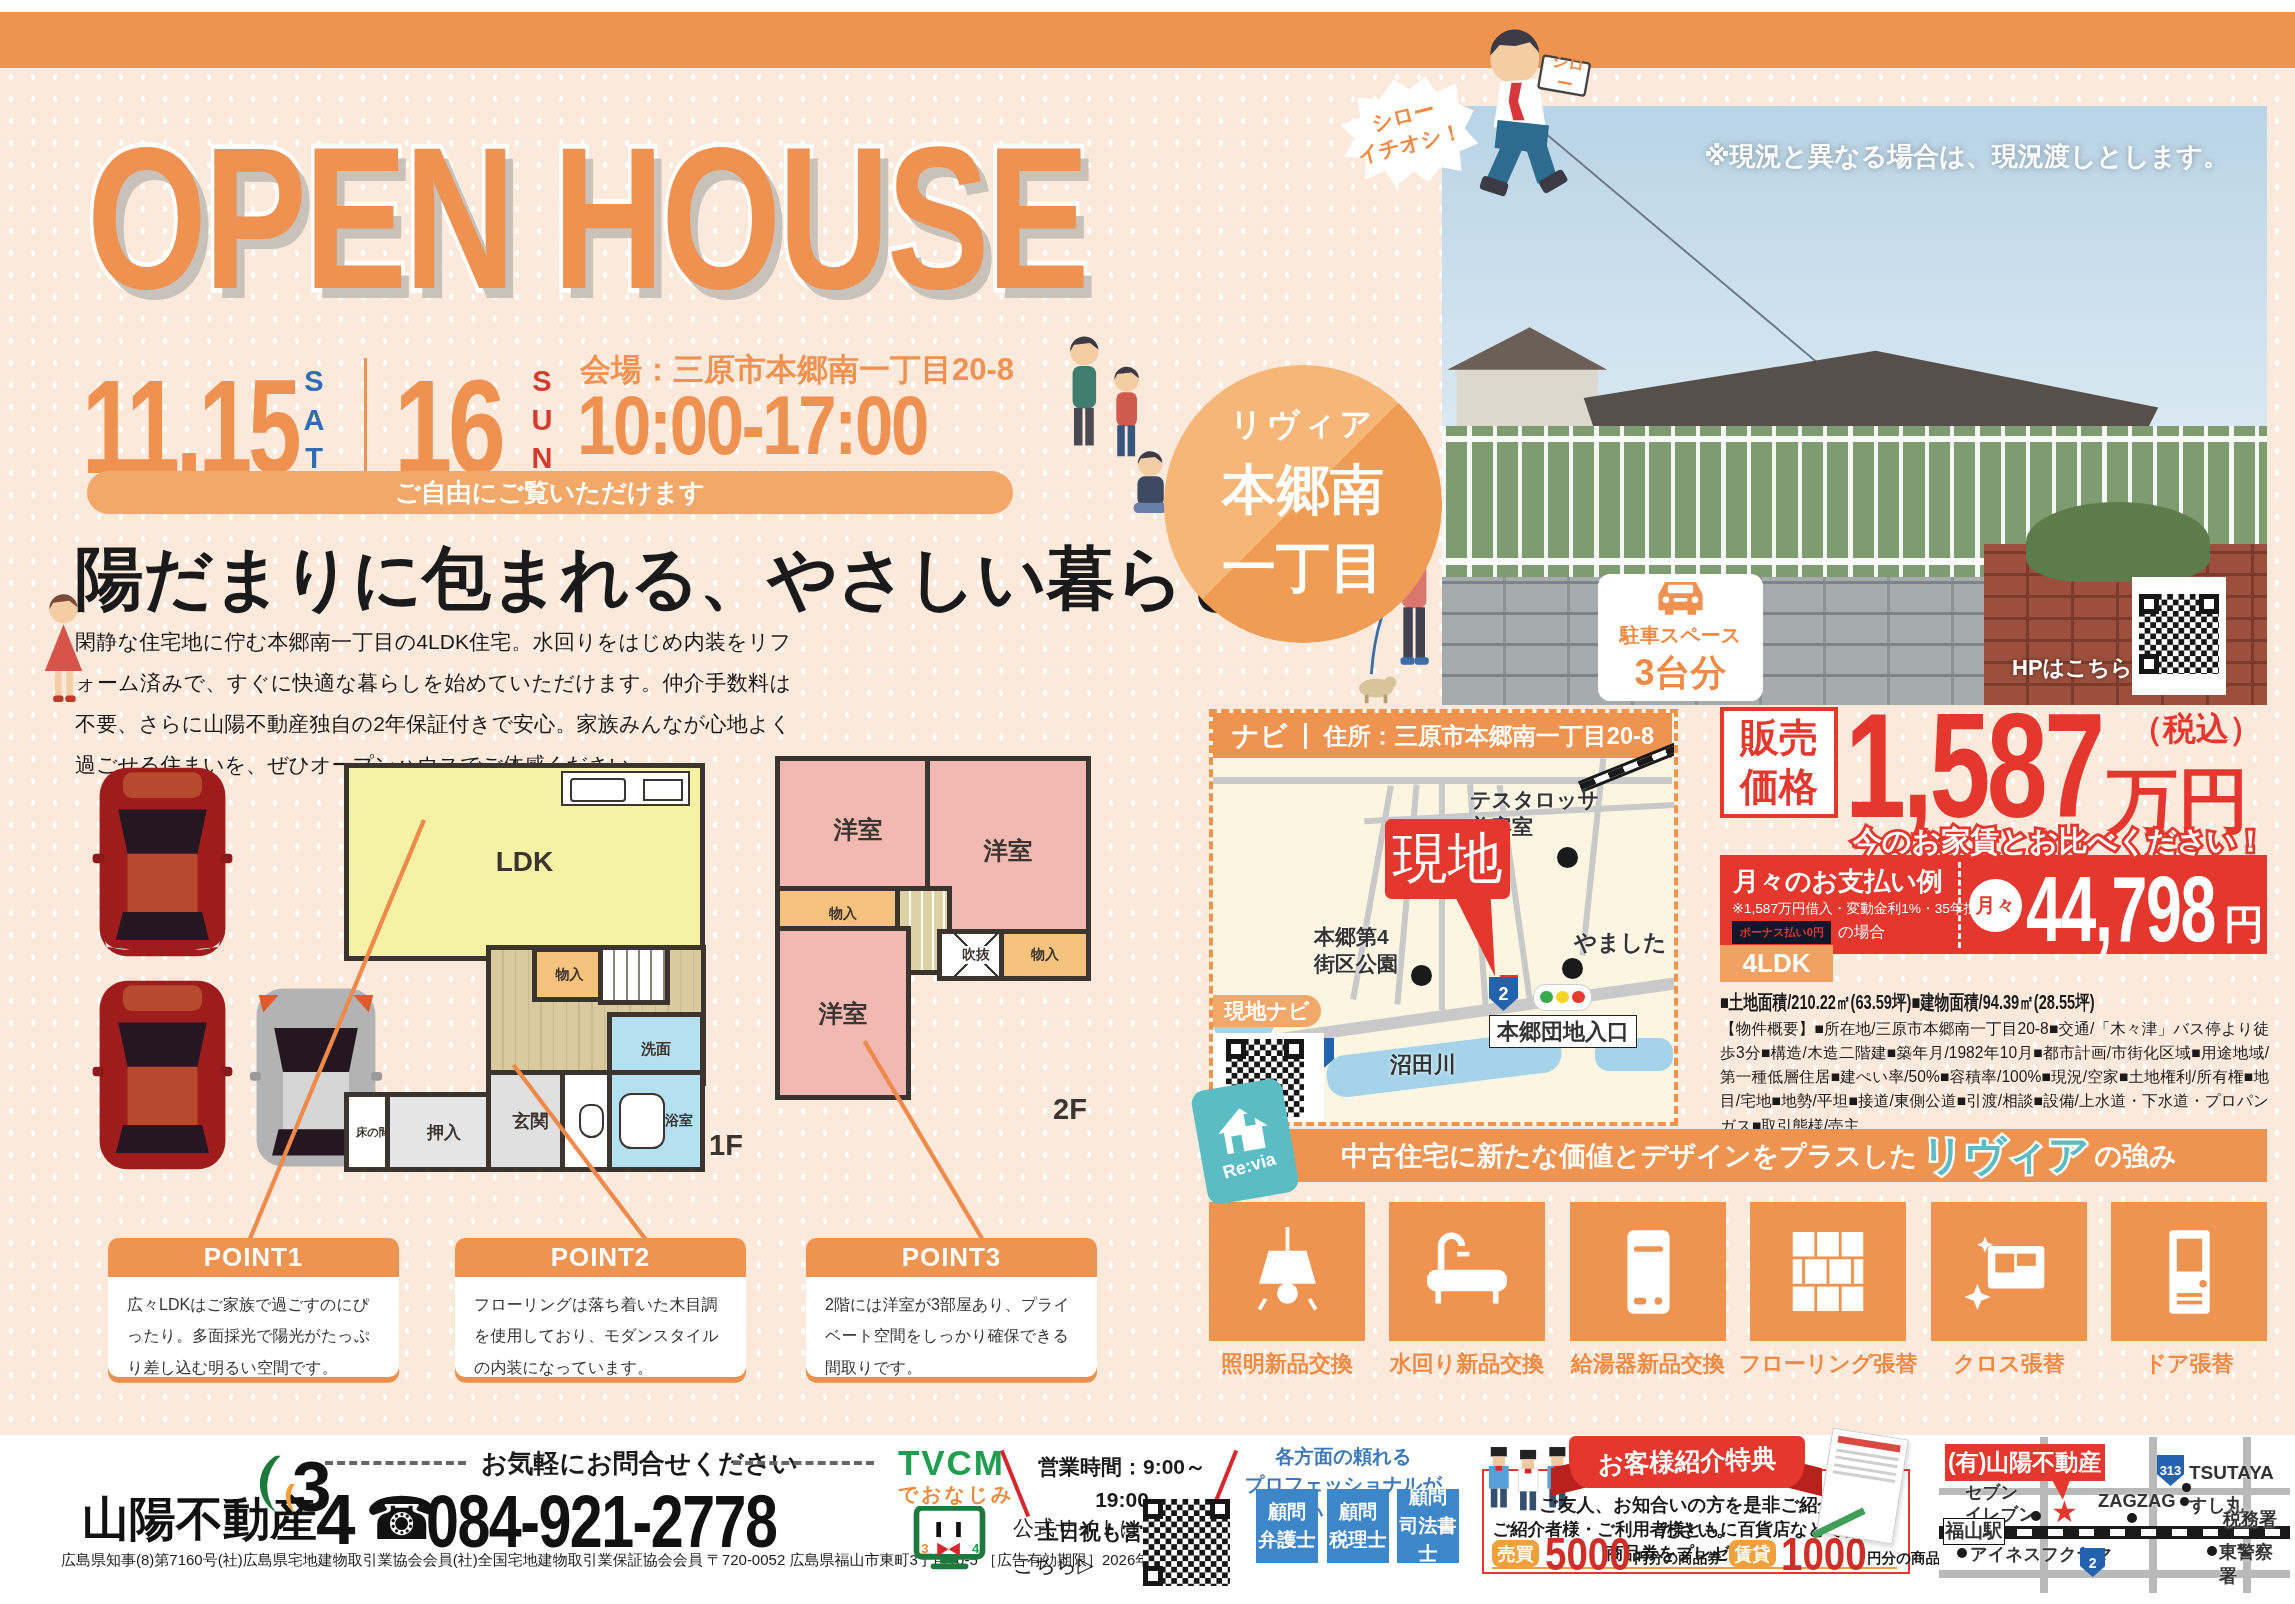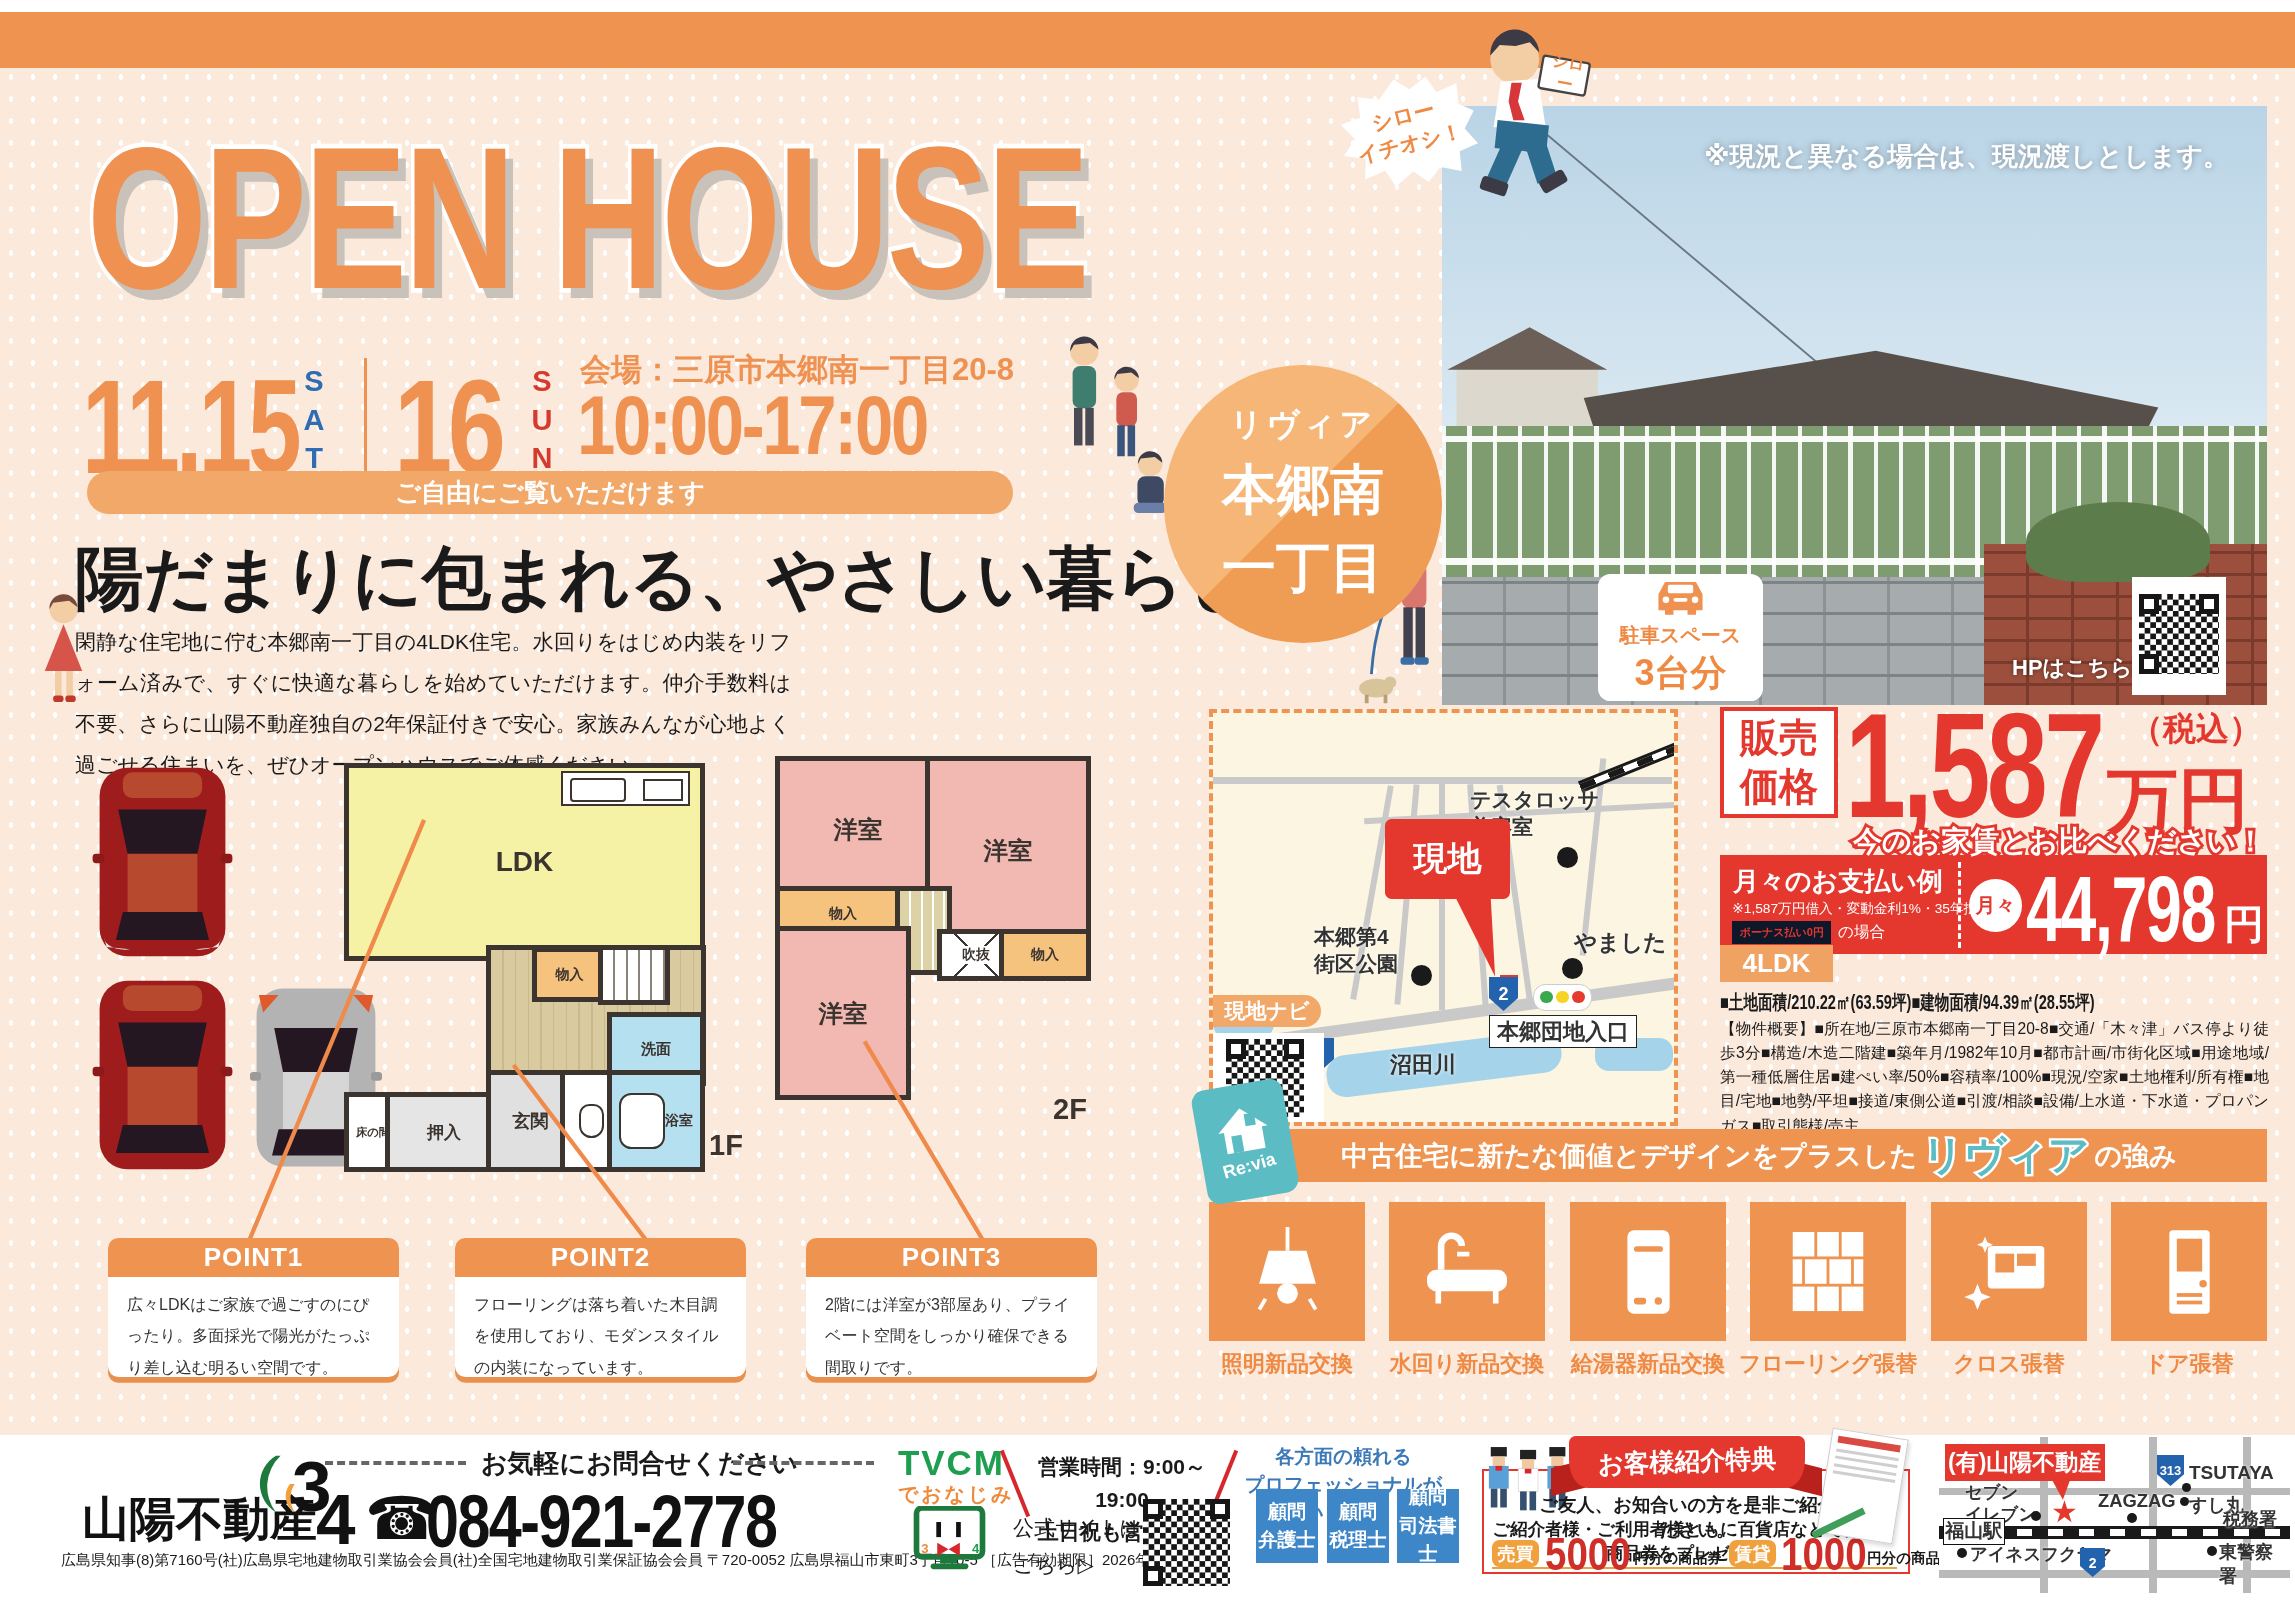--- a/index.html
+++ b/index.html
@@ -285,38 +285,43 @@
   <div class="pointbox" style="left:455px;top:1238px">
     <div class="pointhead">POINT2</div>
     <div class="pointbody">フローリングは落ち着いた木目調を使用しており、モダンスタイルの内装になっています。</div>
   </div>
   <div class="pointbox" style="left:806px;top:1238px">
     <div class="pointhead">POINT3</div>
     <div class="pointbody">2階には洋室が3部屋あり、プライベート空間をしっかり確保できる間取りです。</div>
   </div>
 
   <div class="a" style="left:1209px;top:709px;width:469px;height:417px;border:4.7px dashed #ef9351;box-sizing:border-box;background:#fcf5e2;overflow:hidden">
+    <div class="a" style="left:0;top:0;width:459px;height:45px;background:#ef9351;display:flex;align-items:center;color:#fff;font-weight:bold">
+      <span style="font-size:27px;margin-left:19px">ナビ</span>
+      <span style="width:2.4px;height:26px;background:#fff;margin:0 17px"></span>
+      <span style="font-size:23.6px">住所：三原市本郷南一丁目20-8</span>
+    </div>
     <div class="road" style="left:0;top:64px;width:459px;height:6.6px"></div>
     <div class="road" style="left:151px;top:97px;width:311px;height:5.7px;transform:rotate(-3deg)"></div>
     <div class="road" style="left:156px;top:71px;width:5.7px;height:217px;transform:rotate(10deg)"></div>
     <div class="road" style="left:191px;top:71px;width:5.7px;height:221px;transform:rotate(5deg)"></div>
     <div class="road" style="left:226px;top:71px;width:5.7px;height:226px"></div>
     <div class="road" style="left:262px;top:71px;width:5.7px;height:226px;transform:rotate(-4deg)"></div>
     <div class="road" style="left:299px;top:71px;width:5.7px;height:221px;transform:rotate(-8deg)"></div>
     <div class="road" style="left:377px;top:45px;width:5.7px;height:198px;transform:rotate(6deg)"></div>
     <div class="road" style="left:-14px;top:295px;width:518px;height:12.3px;transform:rotate(-8deg)"></div>
     <div class="a rail" style="left:363px;top:47px;width:113px;height:5.7px;transform:rotate(-22deg)"></div>
     <div class="a" style="left:113px;top:330px;width:236px;height:42px;background:#a5d4ea;border-radius:19px;transform:rotate(-7deg)"></div>
     <div class="a" style="left:0;top:297px;width:61px;height:28px;background:#a5d4ea;border-radius:14px"></div>
     <div class="a" style="left:382px;top:325px;width:78px;height:33px;background:#a5d4ea;border-radius:14px"></div>
     <div class="dot" style="left:344px;top:134px;width:21px;height:21px"></div>
     <div class="a pre bold" style="left:257px;top:73px;font-size:21px;line-height:1.3;text-shadow:0 0 3.8px #fff">テスタロッサ
 美容室</div>
     <div class="a c" style="left:172px;top:106px;width:125px;height:80px;background:#e4372e;border-radius:6.6px;z-index:2">
-      <span style="color:#fff;font-size:34px;font-weight:bold">現地</span>
+      <span style="color:#fff;font-size:55px;font-weight:normal">現地</span>
       </div>
     <svg class="a" width="94" height="94" style="left:221px;top:179px" viewBox="0 0 200 200">
         <polygon points="40,0 120,0 130,180" fill="#e4372e"></polygon>
       </svg>
     <div class="a" style="left:287px;top:262px;width:18px;height:18px;background:#e4372e"></div>
     <div class="dot" style="left:349px;top:245px;width:21px;height:21px"></div>
     <div class="a bold" style="left:361px;top:214px;font-size:22.6px;text-shadow:0 0 3.8px #fff">やました</div>
     <div class="dot" style="left:198px;top:252px;width:21px;height:21px"></div>
     <div class="a pre bold" style="left:101px;top:210px;font-size:21px;line-height:1.3;text-shadow:0 0 3.8px #fff">本郷第4
 街区公園</div>

